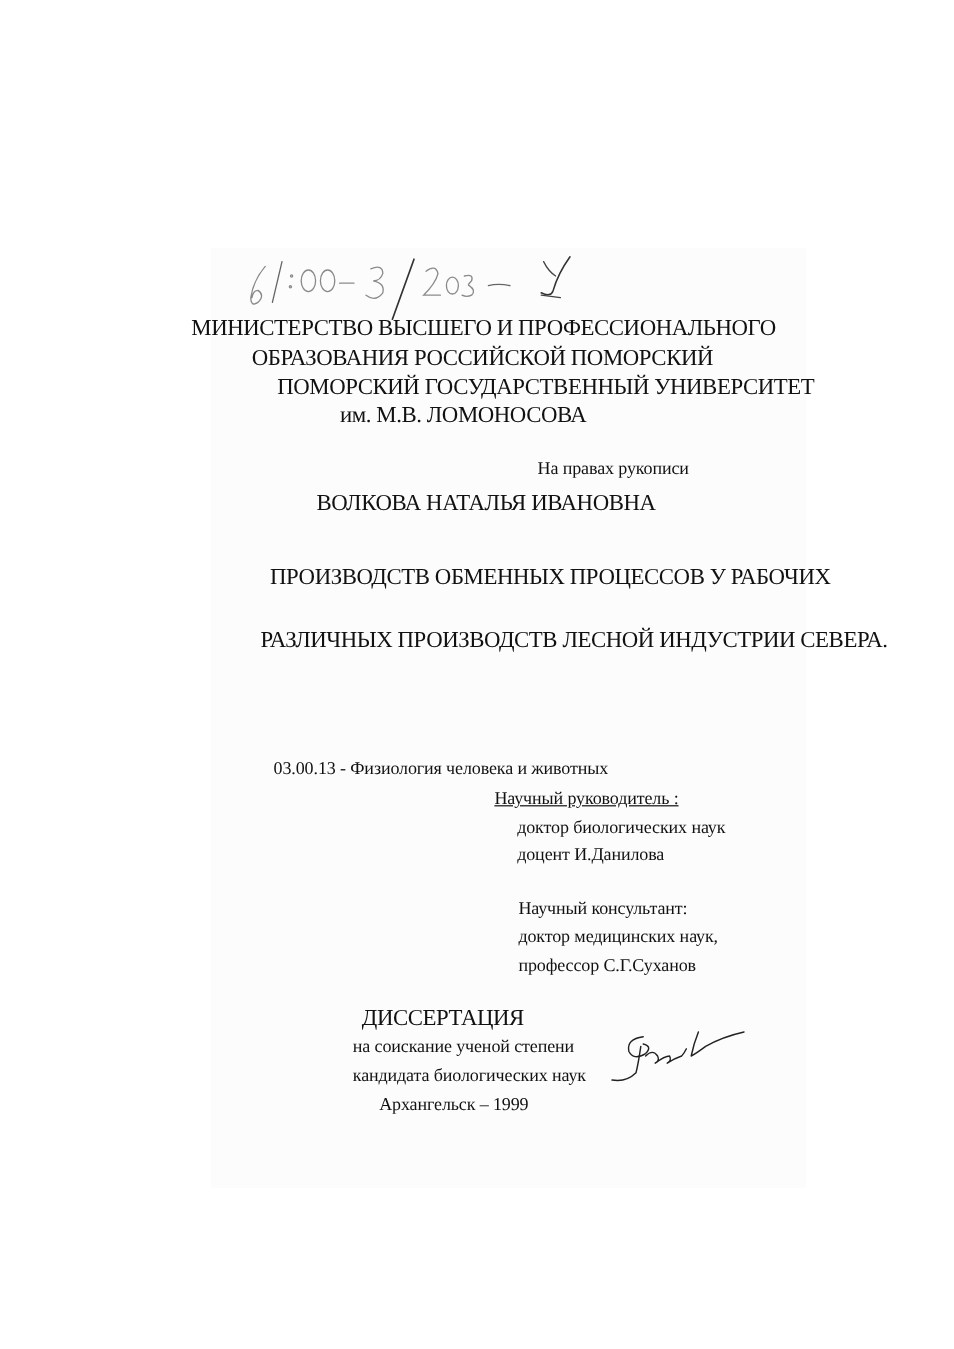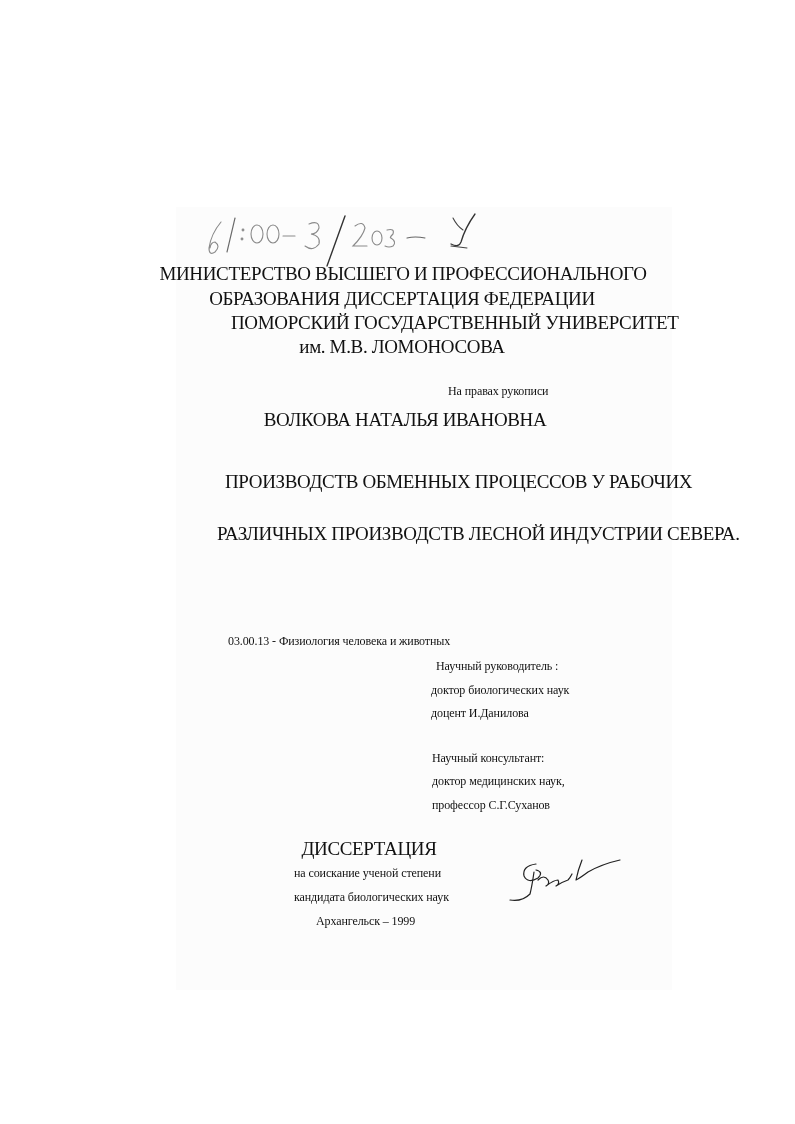--- a/index.html
+++ b/index.html
@@ -19,21 +19,21 @@
       position: absolute;
       left: 176px;
       top: 207px;
       width: 496px;
       height: 783px;
       background: #fcfcfc;
     }
     .txt {
       position: absolute;
       white-space: nowrap;
-      font-size: 12px;
+      font-size: 15px;
       line-height: 16px;
       letter-spacing: -0.1px;
     }
     .caps {
       font-size: 19px;
       letter-spacing: -0.35px;
     }
     .center {
       transform: translateX(-50%);
     }
@@ -96,34 +96,34 @@
       <path d="M202 32 Q210 30 220 32" stroke="#666"></path>
 
       <path d="M248 12 Q252 20 258 24" stroke="#444"></path>
       <path d="M270 8 Q260 22 256 36 Q254 42 246 38" stroke="#333" stroke-width="1.3"></path>
       <path d="M246 40 L262 42" stroke="#444"></path>
     </g>
   </svg>
 </div>
 
 <div class="txt caps center" style="left:403px; top:266px;">МИНИСТЕРСТВО ВЫСШЕГО И ПРОФЕССИОНАЛЬНОГО</div>
-<div class="txt caps center" style="left:402px; top:291px;">ОБРАЗОВАНИЯ ДИССЕРТАЦИЯ ФЕДЕРАЦИИ</div>
+<div class="txt caps center" style="left:402px; top:291px;">ОБРАЗОВАНИЯ РОССИЙСКОЙ ПОМОРСКИЙ</div>
 <div class="txt caps" style="left:231px; top:315px;">ПОМОРСКИЙ ГОСУДАРСТВЕННЫЙ УНИВЕРСИТЕТ</div>
-<div class="txt caps center" style="left:402px; top:339px;">им. М.В. ЛОМОНОСОВА</div>
+<div class="txt caps center" style="left:386px; top:339px;">им. М.В. ЛОМОНОСОВА</div>
 
 <div class="txt" style="left:448px; top:383px;">На правах рукописи</div>
 
 <div class="txt caps center" style="left:405px; top:412px;">ВОЛКОВА НАТАЛЬЯ ИВАНОВНА</div>
 
 <div class="txt caps" style="left:225px; top:474px;">ПРОИЗВОДСТВ ОБМЕННЫХ ПРОЦЕССОВ У РАБОЧИХ</div>
 <div class="txt caps" style="left:217px; top:498px;margin-top:28px;">РАЗЛИЧНЫХ ПРОИЗВОДСТВ ЛЕСНОЙ ИНДУСТРИИ СЕВЕРА.</div>
 
 <div class="txt" style="left:228px; top:633px;">03.00.13 - Физиология человека и животных</div>
 
-<div class="txt" style="left:436px; top:658px;">Научный руководитель :</div>
+<div class="txt" style="left:412px; top:658px;text-decoration:underline;">Научный руководитель :</div>
 <div class="txt" style="left:431px; top:682px;">доктор биологических наук</div>
 <div class="txt" style="left:431px; top:705px;">доцент И.Данилова</div>
 
 <div class="txt" style="left:432px; top:750px;">Научный консультант:</div>
 <div class="txt" style="left:432px; top:773px;">доктор медицинских наук,</div>
 <div class="txt" style="left:432px; top:797px;">профессор С.Г.Суханов</div>
 
 <div class="txt caps center" style="left:369px; top:841px;">ДИССЕРТАЦИЯ</div>
 <div class="txt" style="left:294px; top:865px;">на соискание ученой степени</div>
 <div class="txt" style="left:294px; top:889px;">кандидата биологических наук</div>

